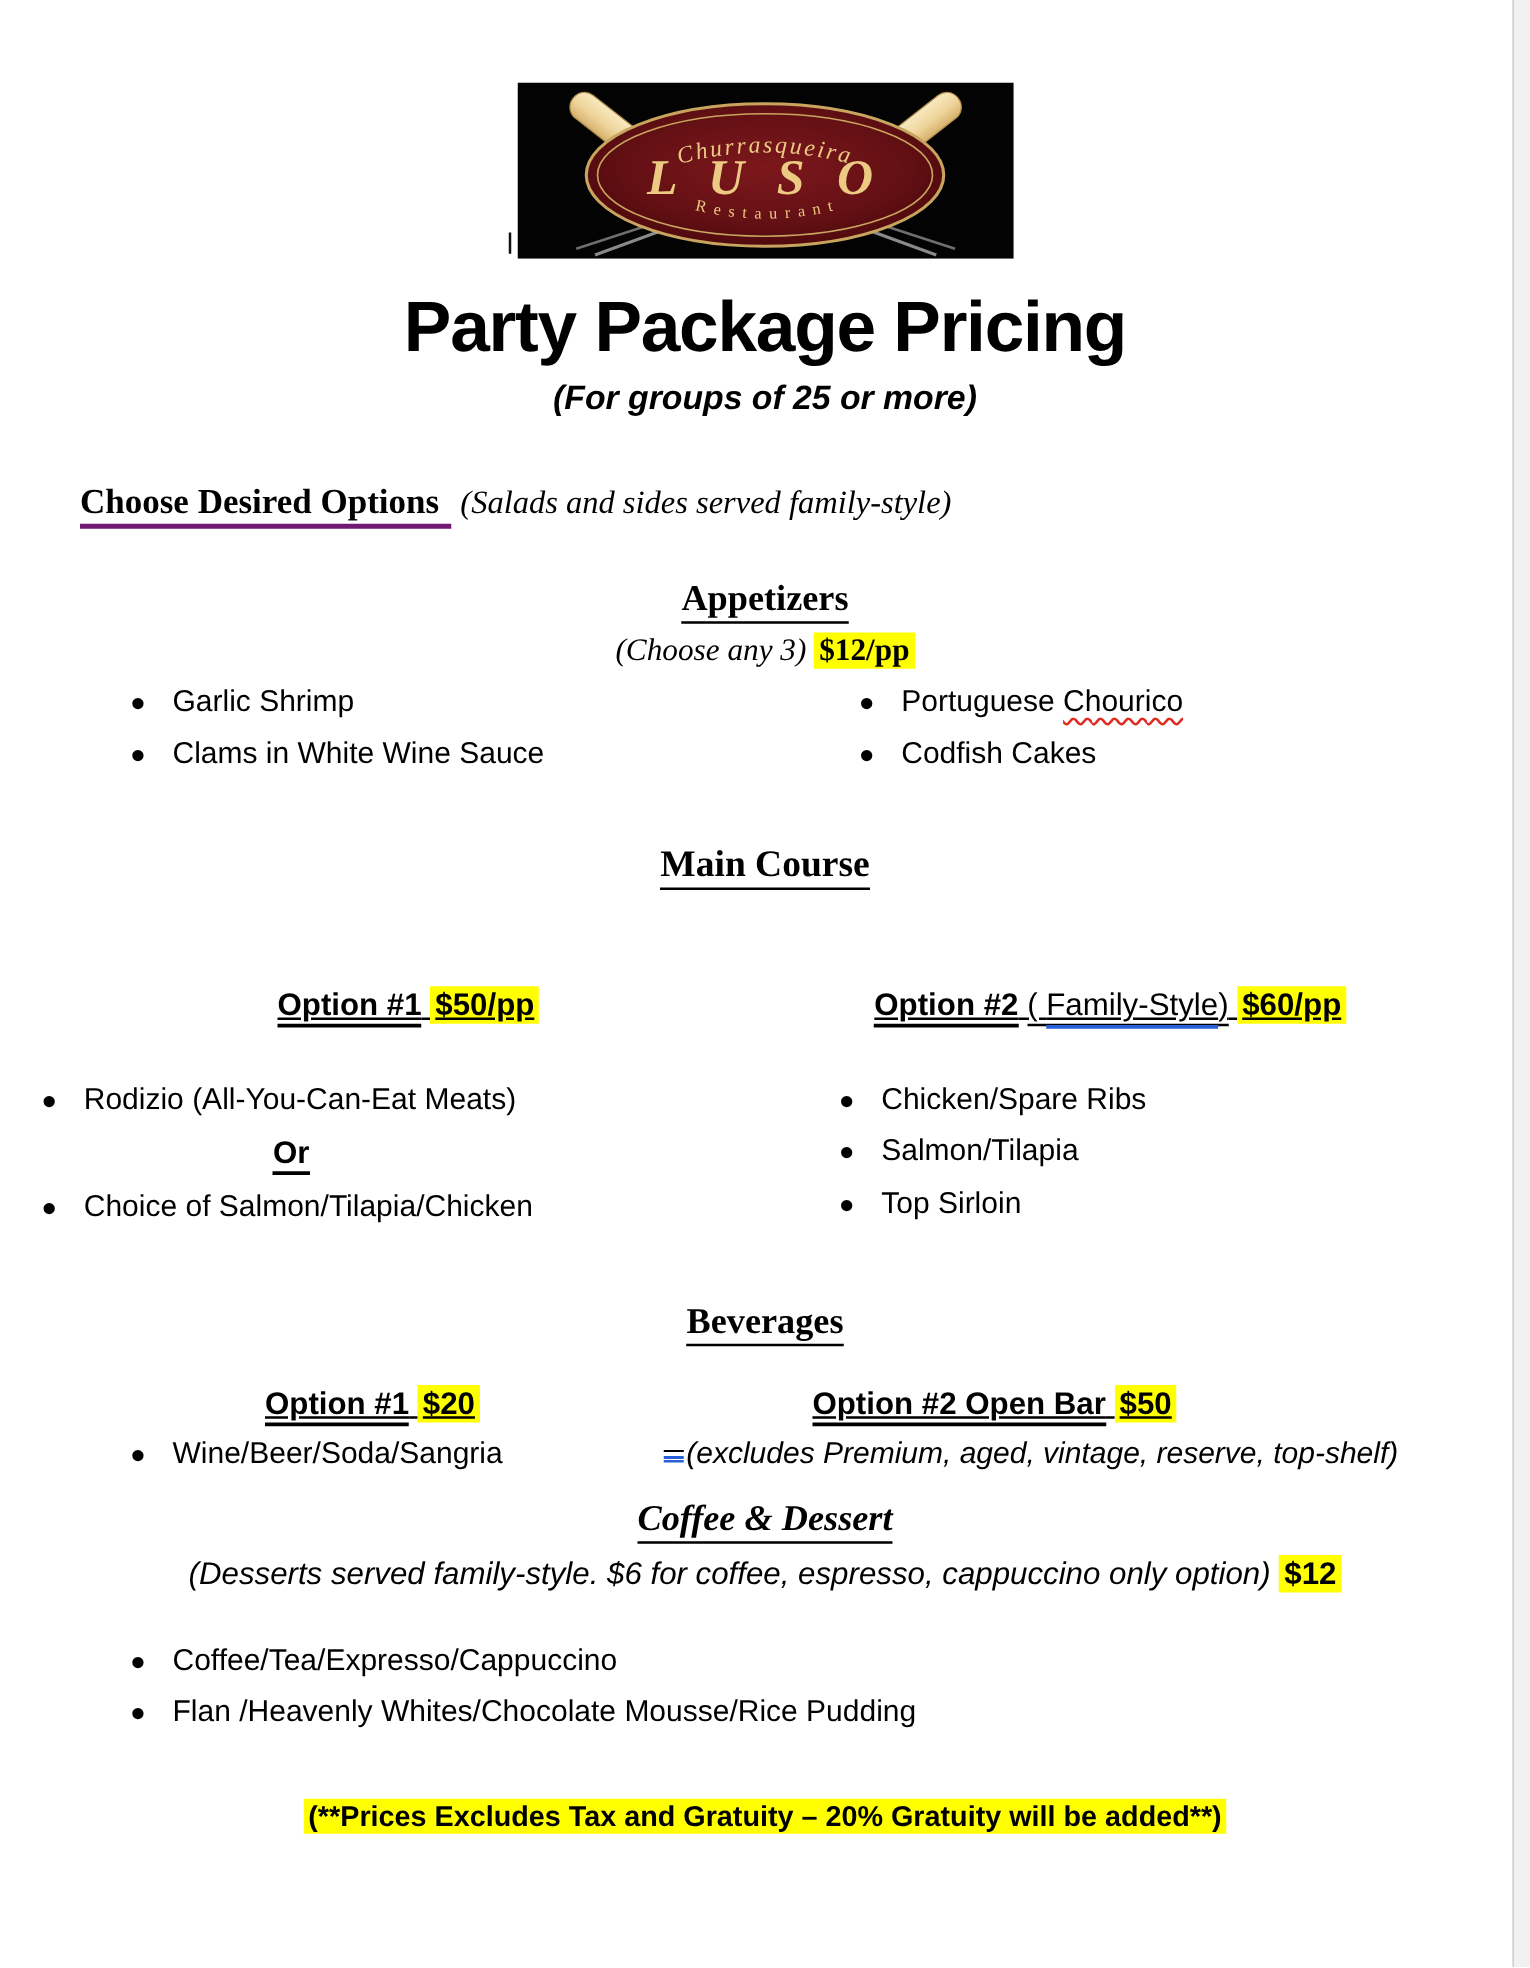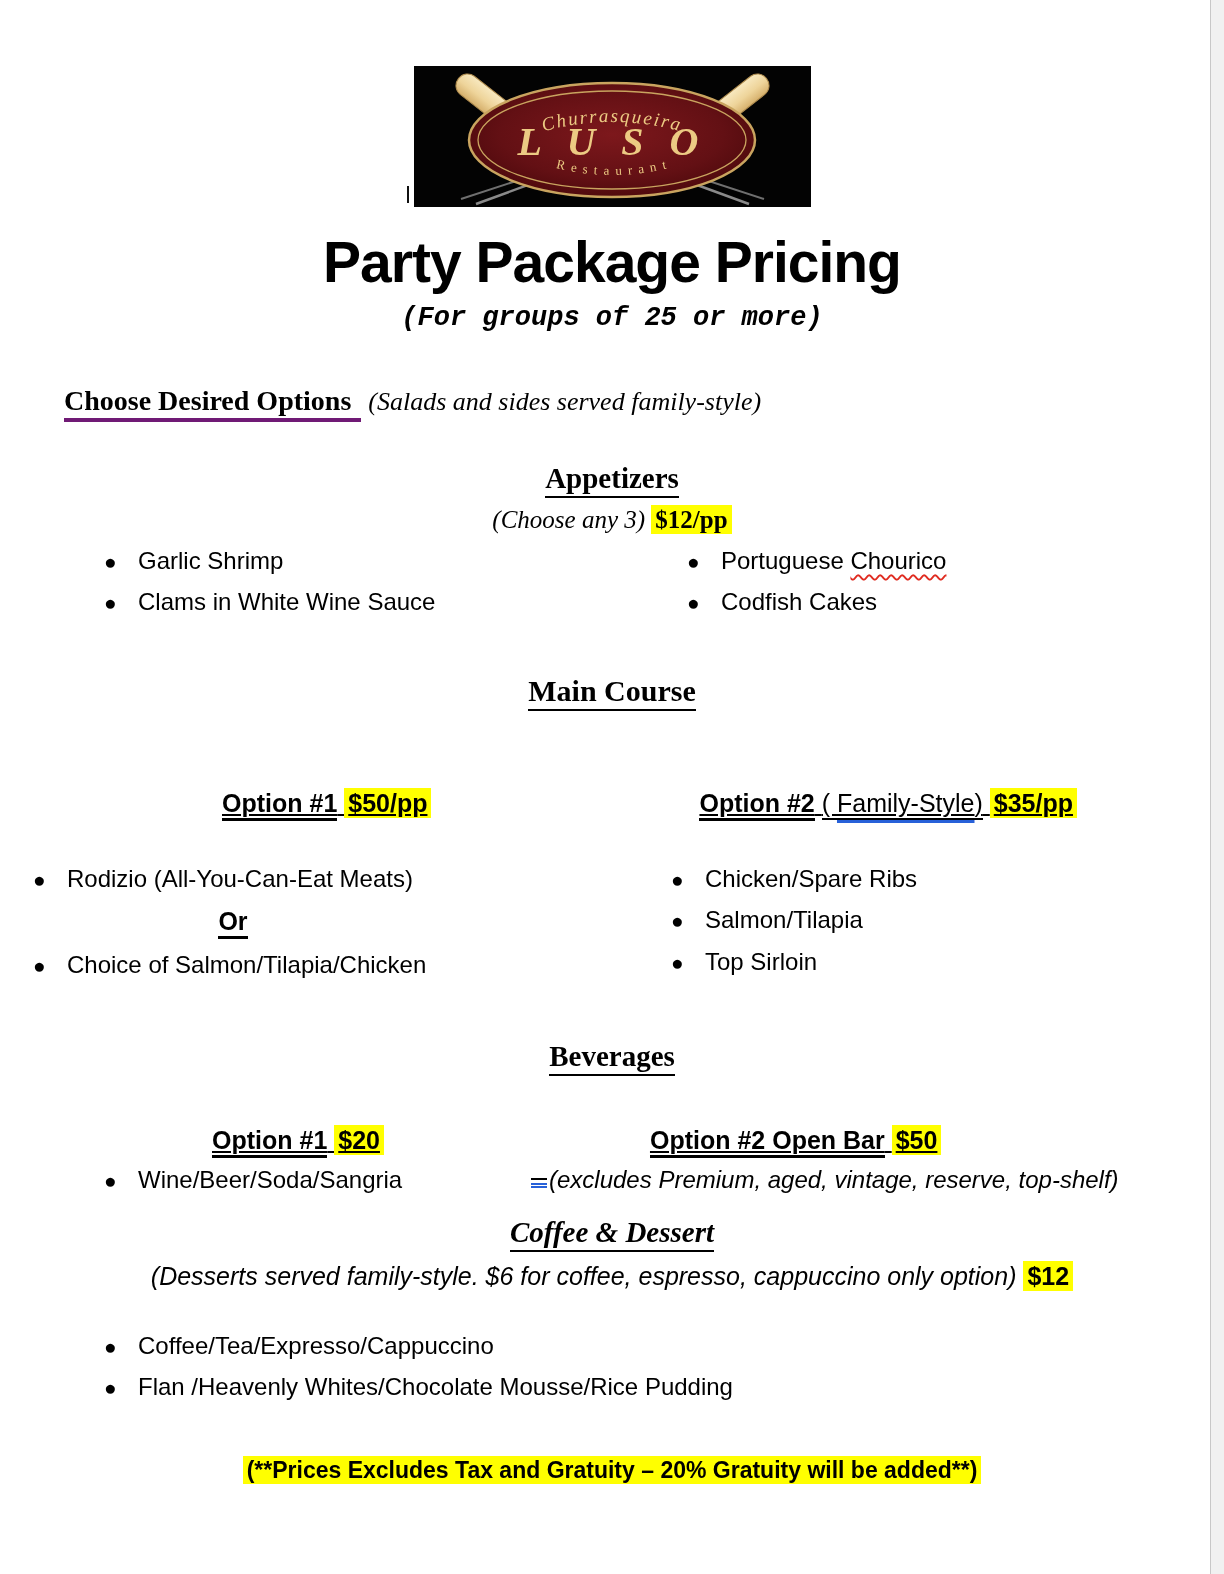--- a/index.html
+++ b/index.html
@@ -12,21 +12,21 @@
   
   .caret{position:absolute;left:407px;top:186px;width:2px;height:17px;background:#111;}
 
   
   .logo-wrap{padding-top:66px;text-align:center;line-height:0;}
 
   
   .title{margin-top:26px;text-align:center;font-size:57px;font-weight:bold;
          letter-spacing:-1px;line-height:1.05;}
   .subtitle{margin-top:10px;text-align:center;font-size:27px;font-weight:bold;
-            font-style:italic;font-family:Liberation Mono, monospace;}
+            font-style:italic;font-family:Liberation Sans, sans-serif;}
 
   
   .choose-line{margin:52px 0 0 64px;font-size:28px;font-family:"Liberation Serif",serif;}
   .u-heading{font-weight:bold;border-bottom:4px solid #701a75;padding-bottom:1px;padding-right:10px;display:inline-block;}
   .note-italic{font-style:italic;font-size:26px;}
 
   
   .section-head{text-align:center;font-family:"Liberation Serif",serif;}
   .section-head .hd{display:inline-block;font-size:29px;font-weight:bold;
                     border-bottom:2.5px solid #000;padding-bottom:1px;}
@@ -59,21 +59,21 @@
   .main-opt-left{margin-left:222px;}
   .main-opt-right{margin-left:268px;}
 
   .main-cols{display:flex;margin-top:48px;}
   .main-col-left{margin-left:33px;width:440px;}
   .main-col-right{margin-left:198px;}
   .or-line{text-align:center;width:400px;font-size:25px;font-weight:bold;margin:0 0 16px 0;}
   .or-line span{border-bottom:3px solid #000;padding-bottom:1px;}
 
   .bev-head{margin-top:46px;}
-  .bev-opt-row{margin-top:50px;}
+  .bev-opt-row{margin-top:32px;}
   .bev-opt-left{margin-left:212px;}
   .bev-opt-right{margin-left:266px;}
   .bev-items{display:flex;margin-top:12px;}
   .bev-col-left{margin-left:104px;width:340px;}
   .bev-col-right{margin-left:87px;font-size:24px;font-style:italic;line-height:1.05;}
 
   .coffee-head{margin-top:24px;font-style:italic;}
   .coffee-note{margin-top:10px;text-align:center;font-size:25px;}
   .coffee-note .txt{font-style:italic;}
   .coffee-note .p{font-weight:bold;}
@@ -175,21 +175,21 @@
     <span class="hd" style="font-size:30px;">Main Course</span>
   </div>
   <div class="opt-row main-opt-row">
     <div class="main-opt-left">
       <span class="opt-underline">Option #1</span>
       <span class="hl">$50/pp</span>
     </div>
     <div class="main-opt-right">
       <span class="opt-underline">Option #2</span>
       <span class="opt-normal"><span>( </span><span class="grammar">Family-Style</span><span>)</span></span>
-      <span class="hl">$35/pp</span>
+      <span class="hl">$60/pp</span>
     </div>
   </div>
   <div class="main-cols">
     <div class="main-col-left">
       <div class="bullet-row">
         <span class="bullet">●</span>
         <span>Rodizio (All-You-Can-Eat Meats)</span>
       </div>
       <div class="or-line">
         <span>Or</span>

